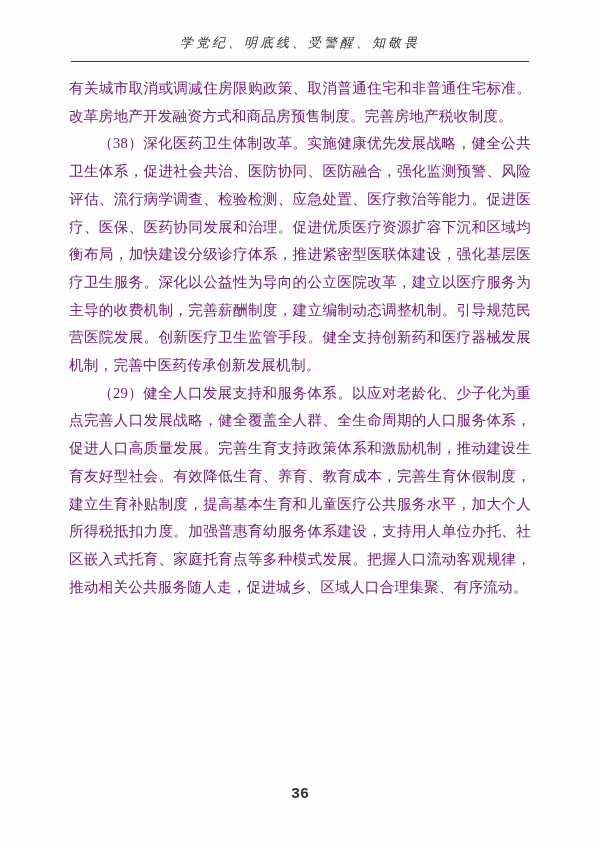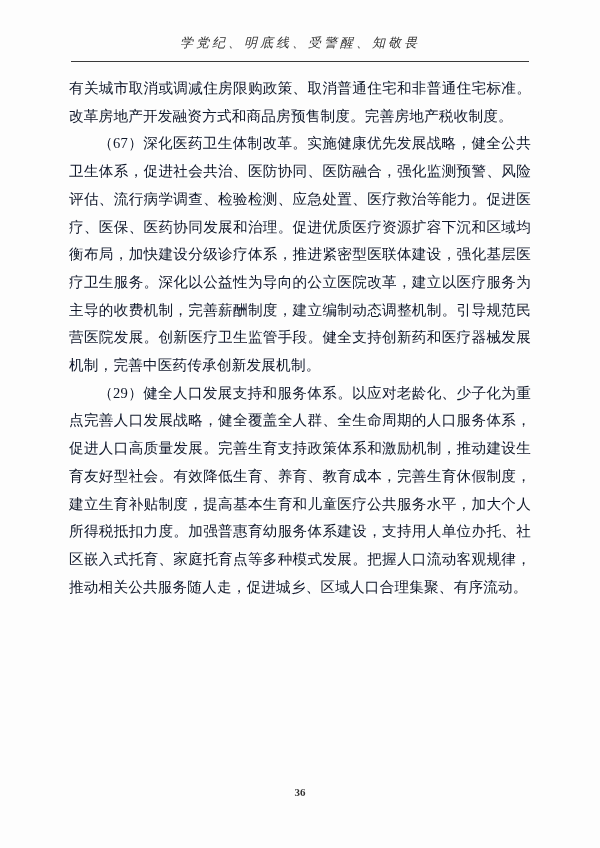--- a/index.html
+++ b/index.html
@@ -33,51 +33,51 @@
     border-top: 1.5px solid #3a3a3a;
     height: 0;
   }
   .document-body {
     margin: 13px auto 0 auto;
     width: 462px;
     font-size: 14.6px;
     line-height: 27.7px;
     text-align: justify;
     letter-spacing: 0.2px;
-    color: #0f172a;
+    color: #701a75;
   }
   .document-body p {
     margin: 0;
     padding: 0;
   }
   .document-body p.indent {
     text-indent: 2em;
   }
   .page-number {
     position: absolute;
     left: 0;
     right: 0;
     top: 786px;
     text-align: center;
-    font-family: Liberation Serif, serif;
-    font-size: 11px;
+    font-family: Liberation Mono, monospace;
+    font-size: 15px;
     font-weight: bold;
     color: #333333;
   }
 </style>
 </head>
 <body>
 
 <div class="page">
 
   <div class="header-title">学党纪、明底线、受警醒、知敬畏</div>
 
   <hr class="header-divider">
 
   <div class="document-body">
     <p>有关城市取消或调减住房限购政策、取消普通住宅和非普通住宅标准。改革房地产开发融资方式和商品房预售制度。完善房地产税收制度。</p>
-    <p class="indent">（67）深化医药卫生体制改革。实施健康优先发展战略，健全公共卫生体系，促进社会共治、医防协同、医防融合，强化监测预警、风险评估、流行病学调查、检验检测、应急处置、医疗救治等能力。促进医疗、医保、医药协同发展和治理。促进优质医疗资源扩容下沉和区域均衡布局，加快建设分级诊疗体系，推进紧密型医联体建设，强化基层医疗卫生服务。深化以公益性为导向的公立医院改革，建立以医疗服务为主导的收费机制，完善薪酬制度，建立编制动态调整机制。引导规范民营医院发展。创新医疗卫生监管手段。健全支持创新药和医疗器械发展机制，完善中医药传承创新发展机制。</p>
+    <p class="indent">（38）深化医药卫生体制改革。实施健康优先发展战略，健全公共卫生体系，促进社会共治、医防协同、医防融合，强化监测预警、风险评估、流行病学调查、检验检测、应急处置、医疗救治等能力。促进医疗、医保、医药协同发展和治理。促进优质医疗资源扩容下沉和区域均衡布局，加快建设分级诊疗体系，推进紧密型医联体建设，强化基层医疗卫生服务。深化以公益性为导向的公立医院改革，建立以医疗服务为主导的收费机制，完善薪酬制度，建立编制动态调整机制。引导规范民营医院发展。创新医疗卫生监管手段。健全支持创新药和医疗器械发展机制，完善中医药传承创新发展机制。</p>
     <p class="indent">（29）健全人口发展支持和服务体系。以应对老龄化、少子化为重点完善人口发展战略，健全覆盖全人群、全生命周期的人口服务体系，促进人口高质量发展。完善生育支持政策体系和激励机制，推动建设生育友好型社会。有效降低生育、养育、教育成本，完善生育休假制度，建立生育补贴制度，提高基本生育和儿童医疗公共服务水平，加大个人所得税抵扣力度。加强普惠育幼服务体系建设，支持用人单位办托、社区嵌入式托育、家庭托育点等多种模式发展。把握人口流动客观规律，推动相关公共服务随人走，促进城乡、区域人口合理集聚、有序流动。</p>
   </div>
 
   <div class="page-number">36</div>
 
 </div>
 
 </body></html>

